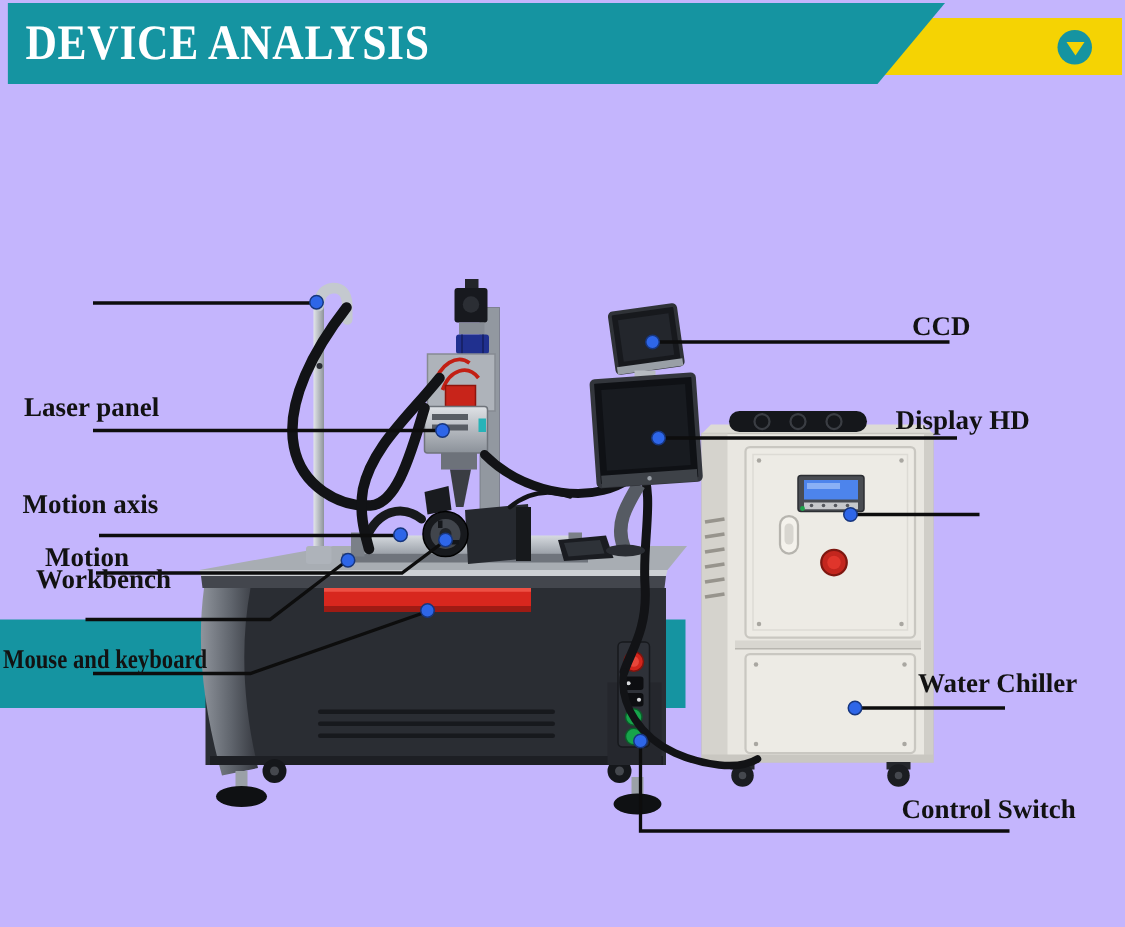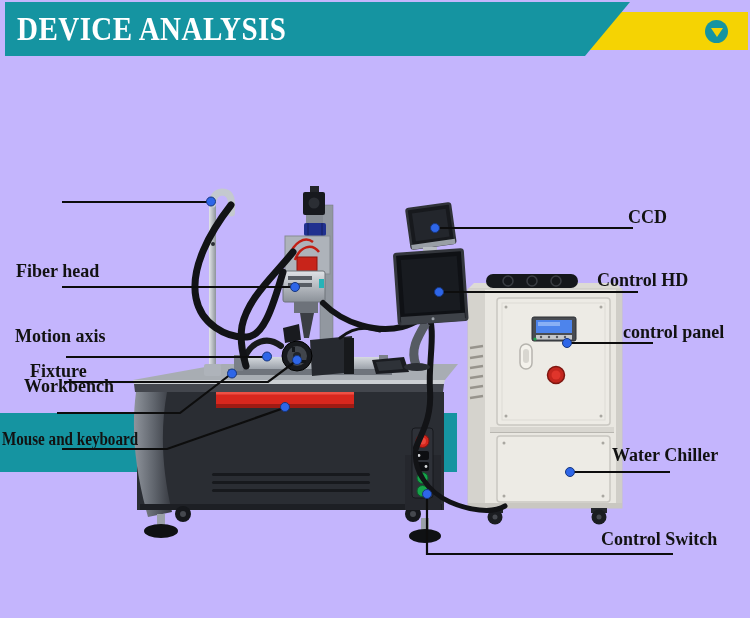--- a/index.html
+++ b/index.html
@@ -273,24 +273,23 @@
       <circle cx="232" cy="373.5" r="4.5"></circle>
       <circle cx="285" cy="407" r="4.5"></circle>
       <circle cx="435" cy="228" r="4.5"></circle>
       <circle cx="439" cy="292" r="4.5"></circle>
       <circle cx="567" cy="343" r="4.5"></circle>
       <circle cx="570" cy="472" r="4.5"></circle>
       <circle cx="427" cy="494" r="4.5"></circle>
     </g>
   </svg>
 
-  <div class="lbl" style="left:16px;top:261px">Fiber head</div>
+  <div class="lbl" style="left:16px;top:261px">Laser panel</div>
   <div class="lbl" style="left:15px;top:326px">Motion axis</div>
-  <div class="lbl" style="left:30px;top:361px">Fixture</div>
+  <div class="lbl" style="left:30px;top:361px">Motion</div>
   <div class="lbl" style="left:24px;top:376px">Workbench</div>
   <div class="lbl condensed" style="left:2px;top:429px">Mouse and keyboard</div>
-  <div class="lbl" style="left:628px;top:207px">CCD</div>
-  <div class="lbl" style="left:597px;top:270px">Control HD</div>
-  <div class="lbl" style="left:623px;top:322px">control panel</div>
+  <div class="lbl" style="left:608px;top:207px">CCD</div>
+  <div class="lbl" style="left:597px;top:270px">Display HD</div>
   <div class="lbl" style="left:601px;top:529px">Control Switch</div>
   <div class="lbl" style="left:612px;top:445px">Water Chiller</div>
 
 </div>
 
 </body></html>

